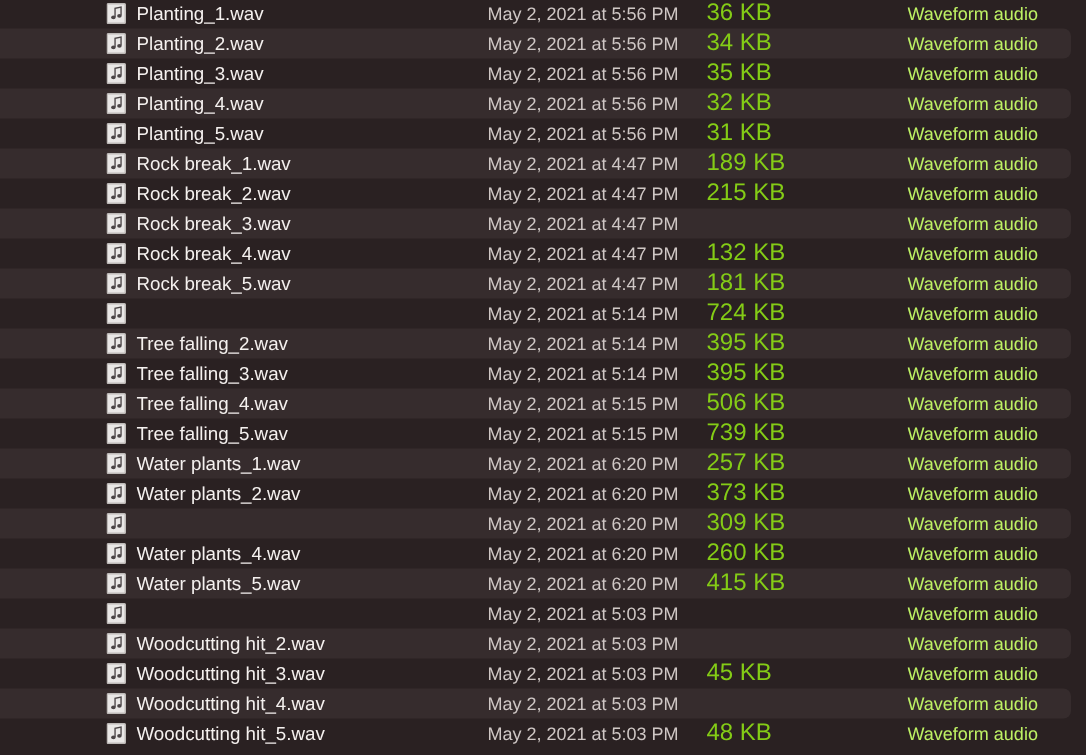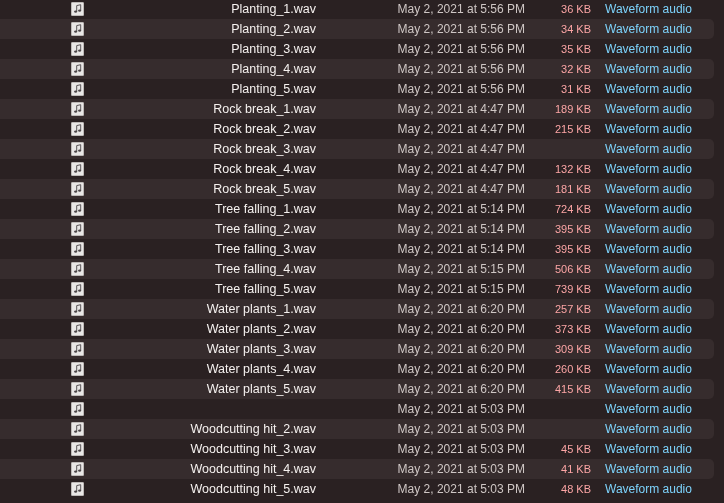--- a/index.html
+++ b/index.html
@@ -78,40 +78,37 @@
     left: 50%;
     top: 50%;
     transform: translate(-50%, -50%);
   }
 
   .c-name {
     left: 91px;
     width: 225px;
     color: #f5f1ef;
     font-size: 12.5px;
-    text-align: right;
   }
   .c-date {
     left: 325px;
     width: 200px;
     color: #cfc7c5;
     font-size: 12px;
-    text-align: right;
   }
   .c-size {
     left: 471px;
     width: 120px;
-    text-align: right;
-    color: #fca5a5;
-    font-size: 11px;
+    color: #84cc16;
+    font-size: 16px;
   }
   .c-kind {
     left: 605px;
     width: 110px;
-    color: #7dd3fc;
+    color: #bef264;
     font-size: 12px;
   }
 </style>
 </head>
 <body>
 
 <div id="file-list">
     <div class="row" style="margin-top: -1px;">
       <div class="row-bg"></div>
       <div class="cell c-icon">
@@ -275,21 +272,20 @@
       <div class="row-bg"></div>
       <div class="cell c-icon">
         <span class="file-icon">
           <svg width="9" height="10" viewBox="0 0 9 10">
             <path d="M3.2 7.4V1.6l4-0.9v5.6" fill="none" stroke="#4a4446" stroke-width="0.9"></path>
             <ellipse cx="2.1" cy="7.6" rx="1.5" ry="1.2" fill="#4a4446"></ellipse>
             <ellipse cx="6.1" cy="6.6" rx="1.5" ry="1.2" fill="#4a4446"></ellipse>
           </svg>
         </span>
       </div>
-      <div class="cell c-name">Tree falling_1.wav</div>
       <div class="cell c-date">May 2, 2021 at 5:14 PM</div>
       <div class="cell c-size">724 KB</div>
       <div class="cell c-kind">Waveform audio</div>
     </div>
     <div class="row alt">
       <div class="row-bg"></div>
       <div class="cell c-icon">
         <span class="file-icon">
           <svg width="9" height="10" viewBox="0 0 9 10">
             <path d="M3.2 7.4V1.6l4-0.9v5.6" fill="none" stroke="#4a4446" stroke-width="0.9"></path>
@@ -387,21 +383,20 @@
       <div class="row-bg"></div>
       <div class="cell c-icon">
         <span class="file-icon">
           <svg width="9" height="10" viewBox="0 0 9 10">
             <path d="M3.2 7.4V1.6l4-0.9v5.6" fill="none" stroke="#4a4446" stroke-width="0.9"></path>
             <ellipse cx="2.1" cy="7.6" rx="1.5" ry="1.2" fill="#4a4446"></ellipse>
             <ellipse cx="6.1" cy="6.6" rx="1.5" ry="1.2" fill="#4a4446"></ellipse>
           </svg>
         </span>
       </div>
-      <div class="cell c-name">Water plants_3.wav</div>
       <div class="cell c-date">May 2, 2021 at 6:20 PM</div>
       <div class="cell c-size">309 KB</div>
       <div class="cell c-kind">Waveform audio</div>
     </div>
     <div class="row">
       <div class="row-bg"></div>
       <div class="cell c-icon">
         <span class="file-icon">
           <svg width="9" height="10" viewBox="0 0 9 10">
             <path d="M3.2 7.4V1.6l4-0.9v5.6" fill="none" stroke="#4a4446" stroke-width="0.9"></path>
@@ -482,21 +477,20 @@
         <span class="file-icon">
           <svg width="9" height="10" viewBox="0 0 9 10">
             <path d="M3.2 7.4V1.6l4-0.9v5.6" fill="none" stroke="#4a4446" stroke-width="0.9"></path>
             <ellipse cx="2.1" cy="7.6" rx="1.5" ry="1.2" fill="#4a4446"></ellipse>
             <ellipse cx="6.1" cy="6.6" rx="1.5" ry="1.2" fill="#4a4446"></ellipse>
           </svg>
         </span>
       </div>
       <div class="cell c-name">Woodcutting hit_4.wav</div>
       <div class="cell c-date">May 2, 2021 at 5:03 PM</div>
-      <div class="cell c-size">41 KB</div>
       <div class="cell c-kind">Waveform audio</div>
     </div>
     <div class="row">
       <div class="row-bg"></div>
       <div class="cell c-icon">
         <span class="file-icon">
           <svg width="9" height="10" viewBox="0 0 9 10">
             <path d="M3.2 7.4V1.6l4-0.9v5.6" fill="none" stroke="#4a4446" stroke-width="0.9"></path>
             <ellipse cx="2.1" cy="7.6" rx="1.5" ry="1.2" fill="#4a4446"></ellipse>
             <ellipse cx="6.1" cy="6.6" rx="1.5" ry="1.2" fill="#4a4446"></ellipse>

